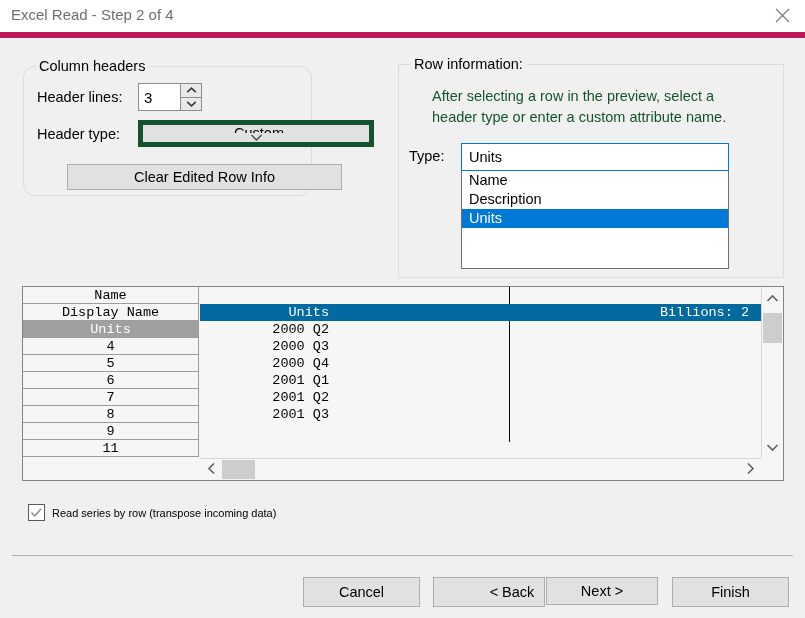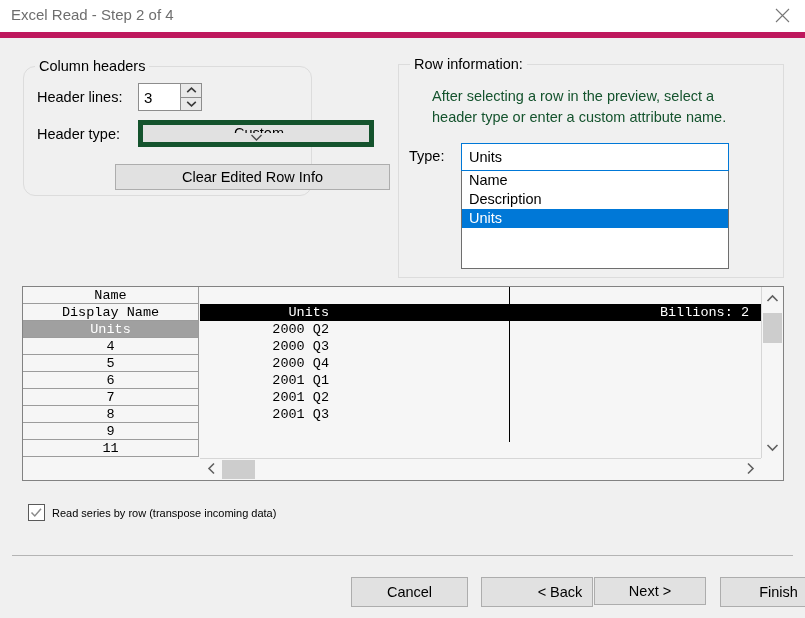--- a/index.html
+++ b/index.html
@@ -154,21 +154,20 @@
     font-family: "Liberation Sans", sans-serif;
     font-size: 14.5px;
     color: #000;
     text-align: center;
     display: flex;
     align-items: center;
     justify-content: center;
     cursor: default;
     padding: 0;
     white-space: nowrap;
-    margin-left: 48px;
   }
   #btn-clear-edited {
     left: 67px; top: 164px;
     width: 275px; height: 26px;
   }
 
   
   #row-info-desc {
     position: absolute;
     left: 432px; top: 78px;
@@ -272,21 +271,21 @@
   .data-row {
     height: 17px;
     line-height: 17px;
     position: relative;
     white-space: nowrap;
     font-family: "Liberation Mono", monospace;
     font-size: 13.5px;
     color: #000;
     cursor: default;
   }
-  .data-row.selected { background: #000000; color: #fff; }
+  .data-row.selected { background: #0369a1; color: #fff; }
   .cell-c1 {
     display: inline-block;
     width: 131px;
     text-align: right;
     padding-right: 2px;
     box-sizing: border-box;
     overflow: hidden;
     vertical-align: top;
   }
   .cell-c2 {

